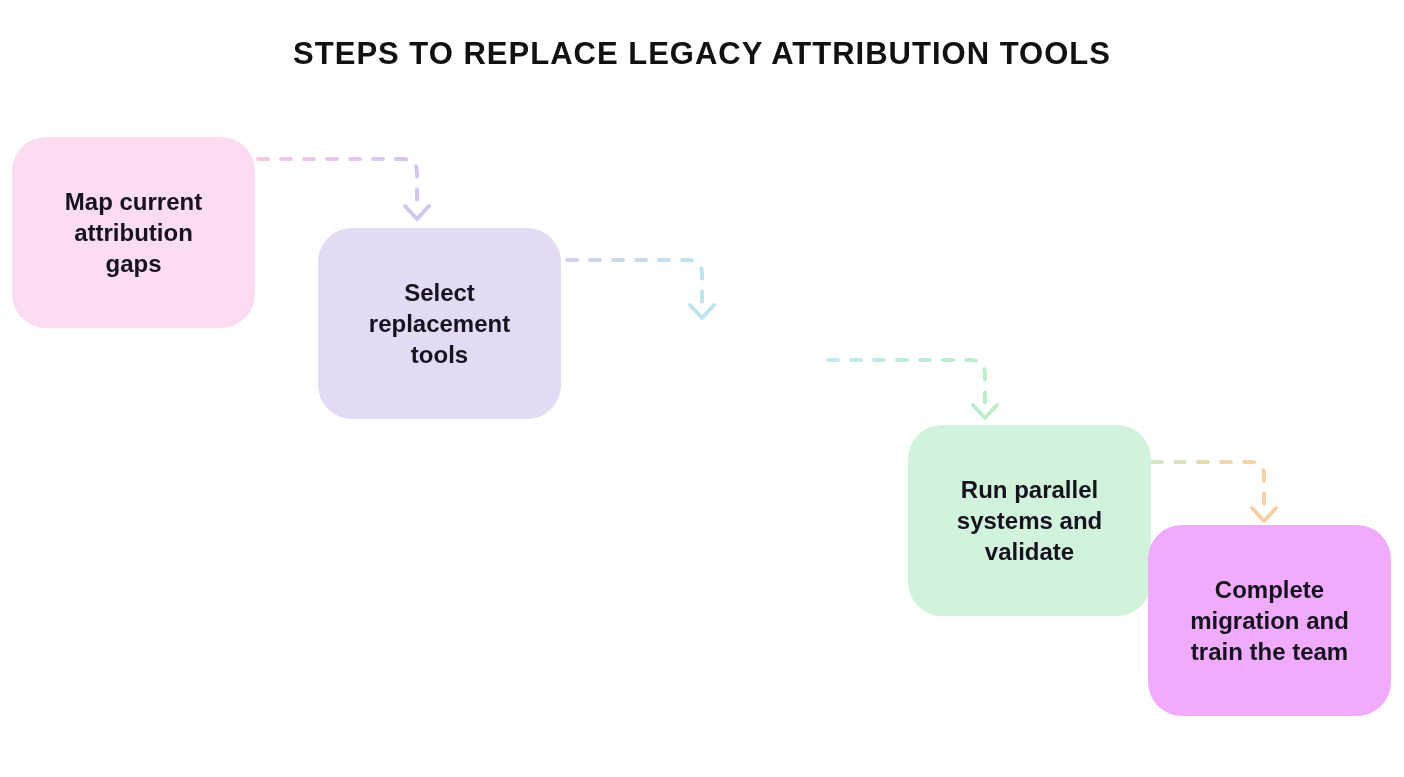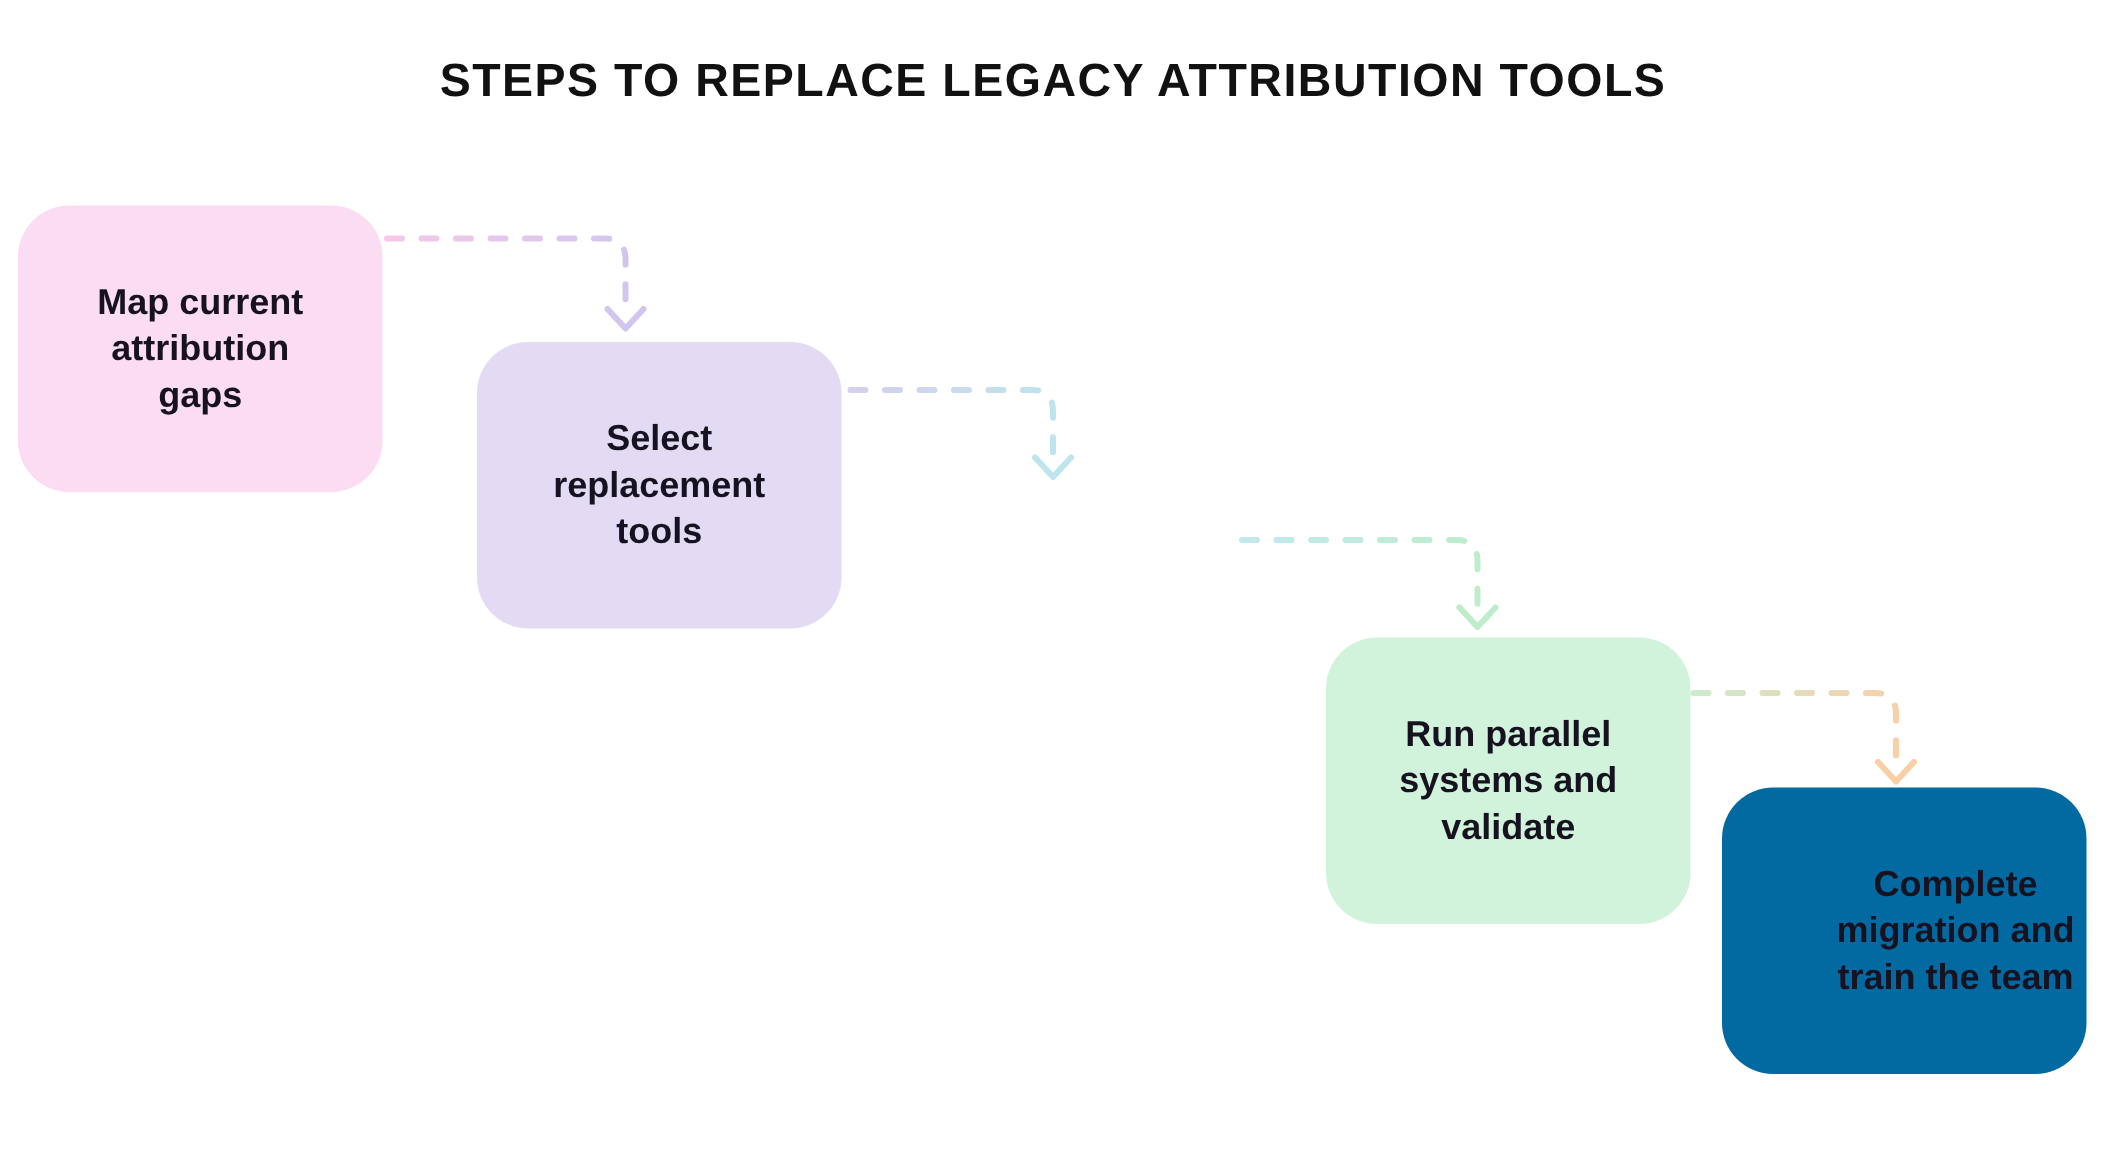--- a/index.html
+++ b/index.html
@@ -57,21 +57,21 @@
     white-space: pre-line;
     font-size: 24px;
     line-height: 31px;
     font-weight: 700;
     color: #17121f;
     padding: 0 8px;
   }
   .pos-1 { left: 12px;   top: 137px; }
   .pos-2 { left: 296px;  top: 228px; margin-left: 22px; }
   .pos-3 { left: 580px;  top: 325px; }
-  .pos-4 { left: 884px;  top: 425px; }
+  .pos-4 { left: 908px;  top: 425px; }
   .pos-5 { left: 1148px; top: 525px; }
 </style>
 </head>
 <body>
 
 <div class="canvas">
 
   <div class="title">STEPS TO REPLACE LEGACY ATTRIBUTION TOOLS</div>
 
   <svg class="arrows" viewBox="0 0 1404 777" xmlns="http://www.w3.org/2000/svg">
@@ -120,19 +120,19 @@
   <div class="step pos-2" style="background: rgb(227, 218, 243);">
     <span class="label">Select
 replacement
 tools</span>
   </div>
   <div class="step pos-4" style="background: rgb(209, 242, 219);">
     <span class="label">Run parallel
 systems and
 validate</span>
   </div>
-  <div class="step pos-5" style="background: #0369a1; justify-content: flex-end;">
+  <div class="step pos-5" style="background: #f0abfc;">
     <span class="label">Complete
 migration and
 train the team</span>
   </div>
 
 </div>
 
 </body></html>

